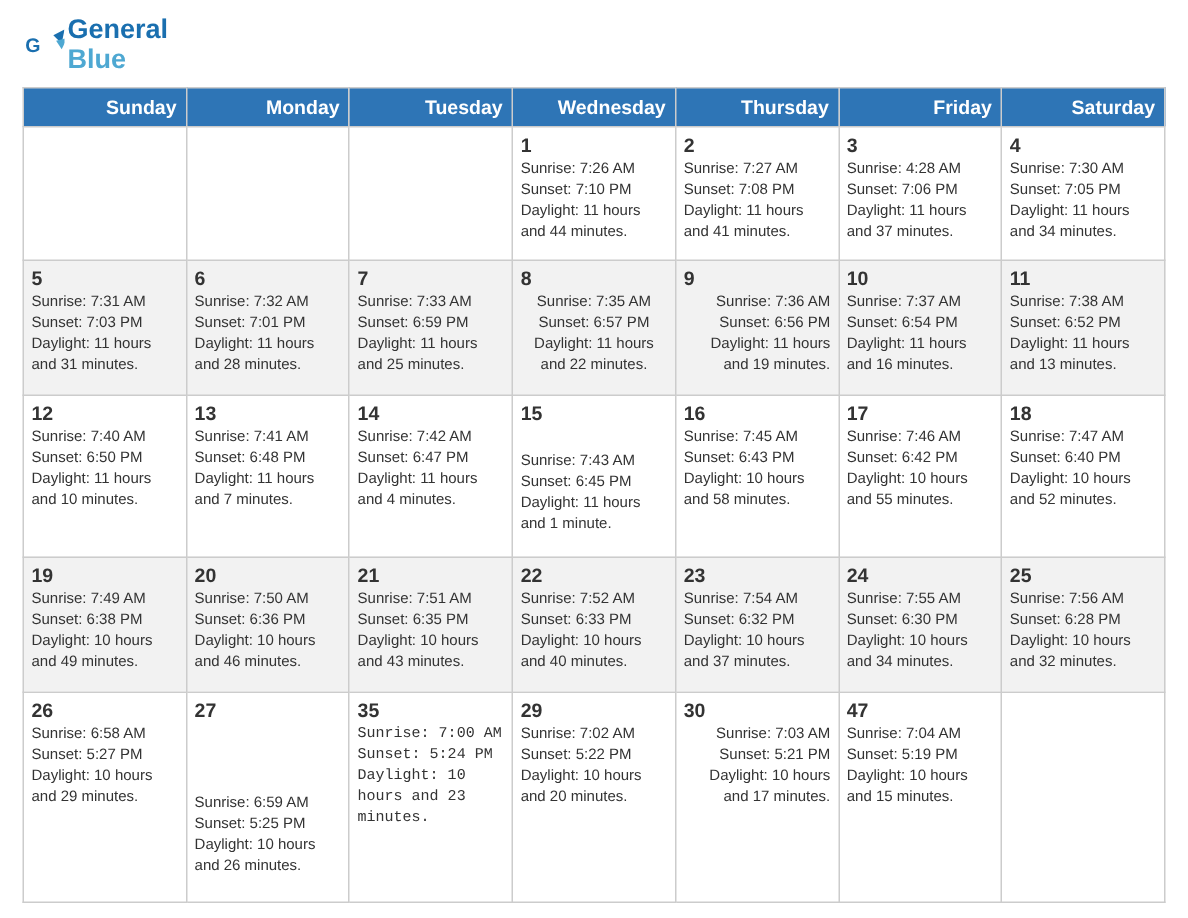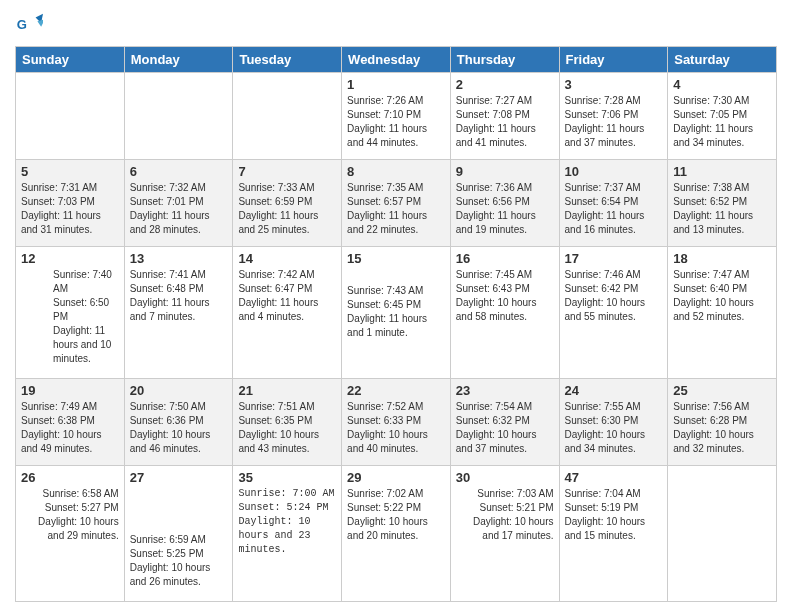--- a/index.html
+++ b/index.html
@@ -56,21 +56,21 @@
     .calendar {
       flex: 1;
       border: 1px solid #ccc;
       border-collapse: collapse;
       width: 100%;
       table-layout: fixed;
     }
     .calendar th {
       background-color: #2e75b6;
       color: white;
-      text-align: left;
+      text-align: right;
       padding: 5px 6px;
       font-size: 13px;
       border: 1px solid #ccc;
     }
     .calendar td {
       border: 1px solid #ccc;
       vertical-align: top;
       padding: 4px 5px;
       font-size: 10.5px;
       color: #333;
@@ -101,20 +101,24 @@
 <body>
 
 <div class="page">
   <div class="header">
     <div class="logo">
       <svg class="logo-icon" viewBox="0 0 30 30">
         <text x="2" y="20" font-size="14" font-weight="bold" fill="#1a6faf">G</text>
         <polygon points="22,8 30,4 28,14" fill="#1a6faf"></polygon>
         <polygon points="24,12 32,10 28,18" fill="#4ea8d2"></polygon>
       </svg>
+      <div class="logo-text">
+        <div><span>General</span></div>
+        <div><span style="color:#4ea8d2;">Blue</span></div>
+      </div>
     </div>
     <div class="title-block">
       <div class="month-title"></div>
       <div class="location"></div>
     </div>
   </div>
 
   <table class="calendar">
     <thead>
       <tr id="weekday-header">
@@ -139,21 +143,21 @@
 Daylight: 11 hours and 44 minutes.</div>
           </td>
           <td>
             <span class="day-number">2</span>
             <div class="day-info" style="white-space: pre-line;">Sunrise: 7:27 AM
 Sunset: 7:08 PM
 Daylight: 11 hours and 41 minutes.</div>
           </td>
           <td>
             <span class="day-number">3</span>
-            <div class="day-info" style="white-space: pre-line;">Sunrise: 7:28 AM
+            <div class="day-info" style="white-space: pre-line;">Sunrise: 4:28 AM
 Sunset: 7:06 PM
 Daylight: 11 hours and 37 minutes.</div>
           </td>
           <td>
             <span class="day-number">4</span>
             <div class="day-info" style="white-space: pre-line;">Sunrise: 7:30 AM
 Sunset: 7:05 PM
 Daylight: 11 hours and 34 minutes.</div>
           </td>
         </tr>
@@ -171,47 +175,47 @@
 Daylight: 11 hours and 28 minutes.</div>
           </td>
           <td style="background-color: rgb(242, 242, 242);">
             <span class="day-number">7</span>
             <div class="day-info" style="white-space: pre-line;">Sunrise: 7:33 AM
 Sunset: 6:59 PM
 Daylight: 11 hours and 25 minutes.</div>
           </td>
           <td style="background-color: rgb(242, 242, 242);">
             <span class="day-number">8</span>
-            <div class="day-info" style="white-space: pre-line;">Sunrise: 7:35 AM
+            <div class="day-info" style="white-space: pre-line; text-align: center;">Sunrise: 7:35 AM
 Sunset: 6:57 PM
 Daylight: 11 hours and 22 minutes.</div>
           </td>
           <td style="background-color: rgb(242, 242, 242);">
             <span class="day-number">9</span>
-            <div class="day-info" style="white-space: pre-line;">Sunrise: 7:36 AM
+            <div class="day-info" style="white-space: pre-line; text-align: right;">Sunrise: 7:36 AM
 Sunset: 6:56 PM
 Daylight: 11 hours and 19 minutes.</div>
           </td>
           <td style="background-color: rgb(242, 242, 242); margin-top: 16px;">
             <span class="day-number">10</span>
             <div class="day-info" style="white-space: pre-line;">Sunrise: 7:37 AM
 Sunset: 6:54 PM
 Daylight: 11 hours and 16 minutes.</div>
           </td>
           <td style="background-color: rgb(242, 242, 242);">
             <span class="day-number">11</span>
             <div class="day-info" style="white-space: pre-line;">Sunrise: 7:38 AM
 Sunset: 6:52 PM
 Daylight: 11 hours and 13 minutes.</div>
           </td>
         </tr>
         <tr>
           <td>
             <span class="day-number">12</span>
-            <div class="day-info" style="white-space: pre-line; margin-left: 32px;">Sunrise: 7:40 AM
+            <div class="day-info" style="white-space: pre-line;">Sunrise: 7:40 AM
 Sunset: 6:50 PM
 Daylight: 11 hours and 10 minutes.</div>
           </td>
           <td>
             <span class="day-number">13</span>
             <div class="day-info" style="white-space: pre-line;">Sunrise: 7:41 AM
 Sunset: 6:48 PM
 Daylight: 11 hours and 7 minutes.</div>
           </td>
           <td>
@@ -285,21 +289,21 @@
           <td style="background-color: rgb(242, 242, 242);">
             <span class="day-number">25</span>
             <div class="day-info" style="white-space: pre-line;">Sunrise: 7:56 AM
 Sunset: 6:28 PM
 Daylight: 10 hours and 32 minutes.</div>
           </td>
         </tr>
         <tr>
           <td>
             <span class="day-number">26</span>
-            <div class="day-info" style="white-space: pre-line; text-align: right;">Sunrise: 6:58 AM
+            <div class="day-info" style="white-space: pre-line;">Sunrise: 6:58 AM
 Sunset: 5:27 PM
 Daylight: 10 hours and 29 minutes.</div>
           </td>
           <td>
             <span class="day-number">27</span>
             <div class="day-info" style="white-space: pre-line; margin-top: 48px;">Sunrise: 6:59 AM
 Sunset: 5:25 PM
 Daylight: 10 hours and 26 minutes.</div>
           </td>
           <td>

